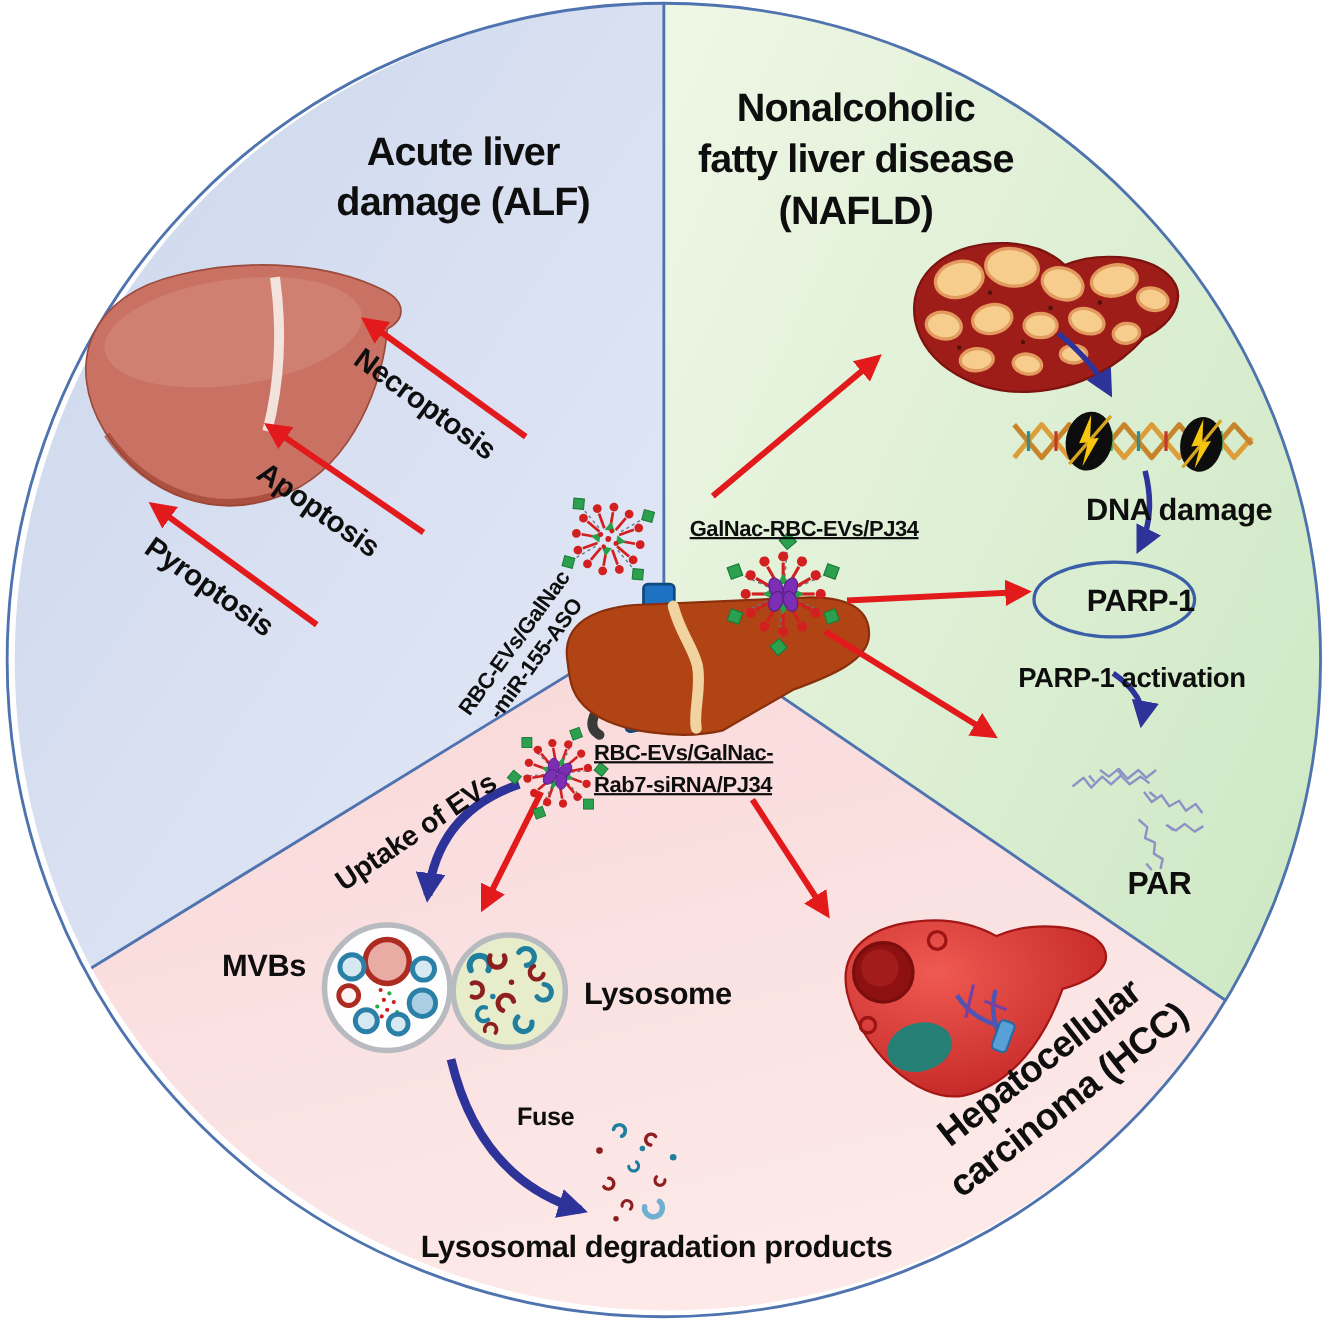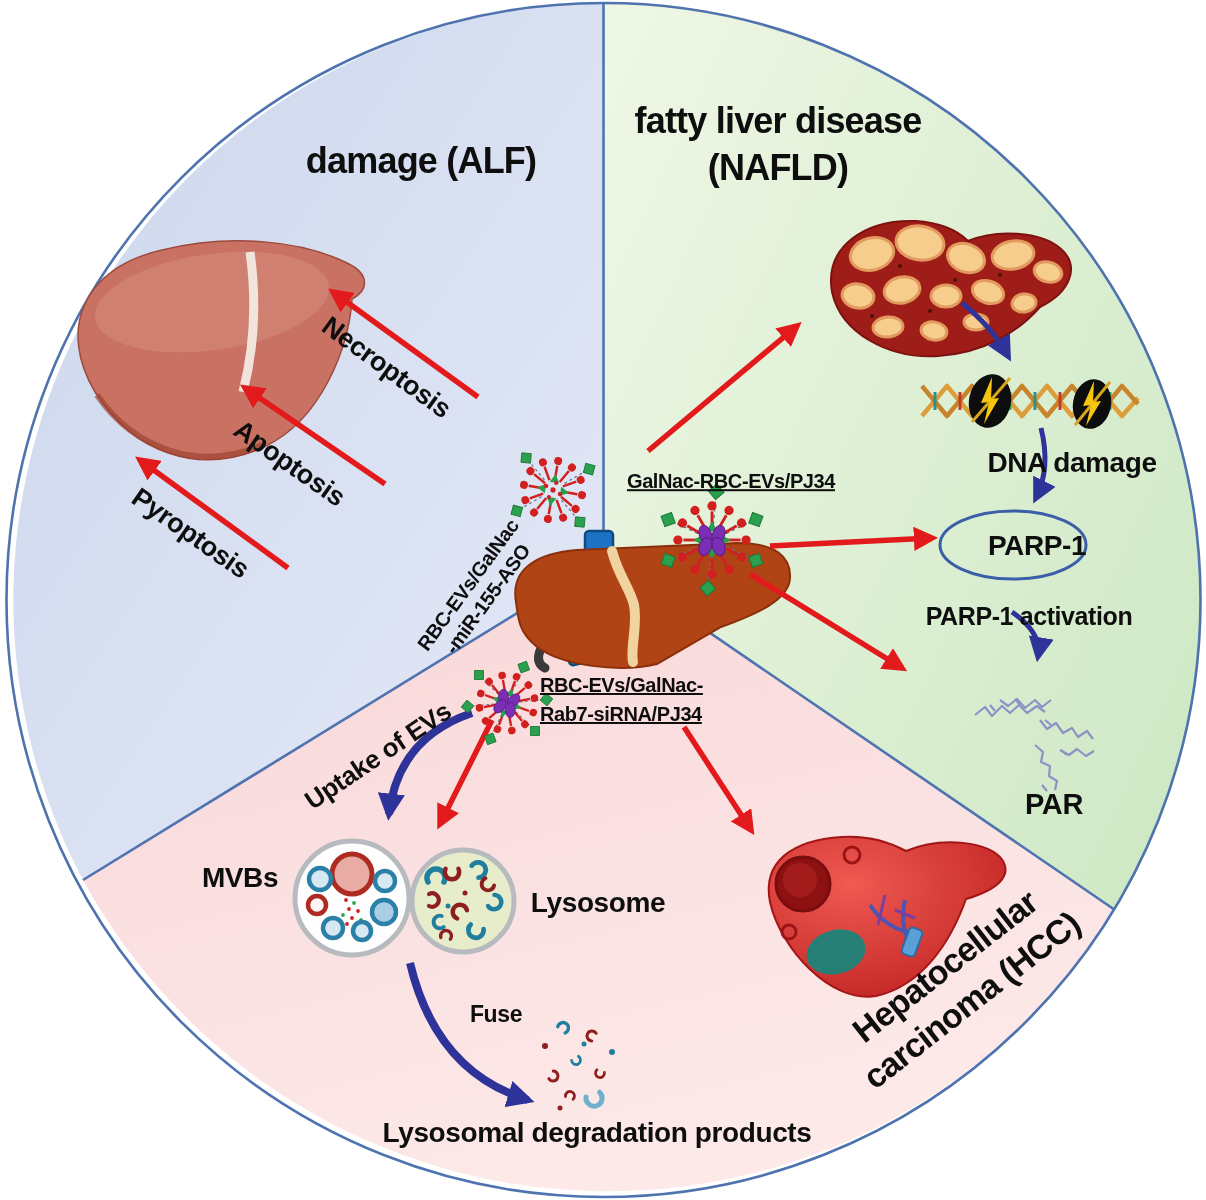--- a/index.html
+++ b/index.html
@@ -290,23 +290,25 @@
     <path d="M 1012 612 Q 1042 633 1038 656" stroke-width="5" marker-end="url(#mb2)"></path>
   </g>
 
   <use href="#eva" transform="translate(553 490) rotate(10) scale(0.95)"></use>
   <use href="#evp" transform="translate(712 540) scale(1.1)"></use>
   <use href="#evp" transform="translate(507 703) rotate(20) scale(0.9)"></use>
 </svg>
 
 <div>
   <div class="lbl" style="left:421px;top:160px;font-size:36px;line-height:1.25;letter-spacing:-0.8px;">
+    <span>Acute liver</span>
     <span>damage (ALF)</span>
   </div>
   <div class="lbl" style="left:778px;top:145px;font-size:36px;line-height:1.3;letter-spacing:-0.8px;">
+    <span>Nonalcoholic</span>
     <span>fatty liver disease</span>
     <span>(NAFLD)</span>
   </div>
   <div class="lbl" style="left:386px;top:368px;font-size:27px;transform:translate(-50%,-50%) rotate(36deg);">Necroptosis</div>
   <div class="lbl" style="left:289px;top:464px;font-size:27px;transform:translate(-50%,-50%) rotate(35deg);">Apoptosis</div>
   <div class="lbl" style="left:190px;top:534px;font-size:27px;transform:translate(-50%,-50%) rotate(35deg);">Pyroptosis</div>
 
   <div class="lbl" style="left:1072px;top:463px;font-size:28px;">DNA damage</div>
   <div class="lbl" style="left:1013px;top:546px;font-size:28px;margin-left:24px;">PARP-1</div>
   <div class="lbl" style="left:1029px;top:617px;font-size:25px;">PARP-1 activation</div>

